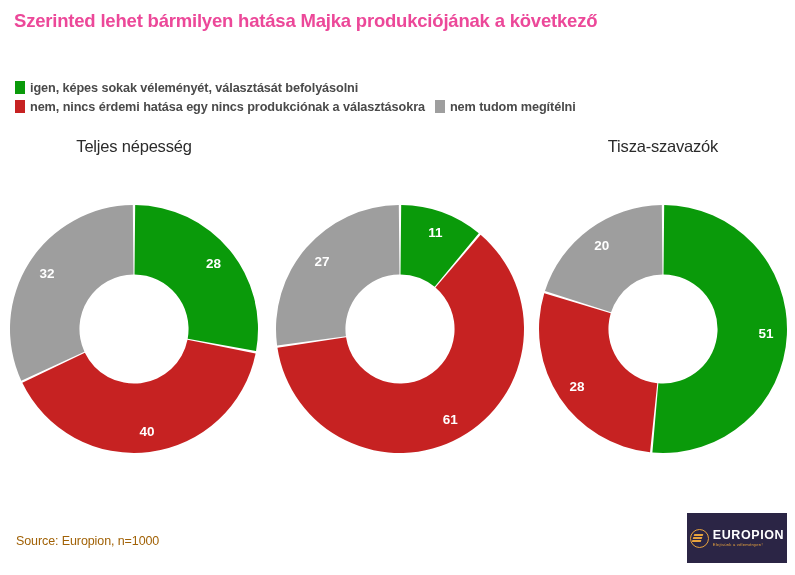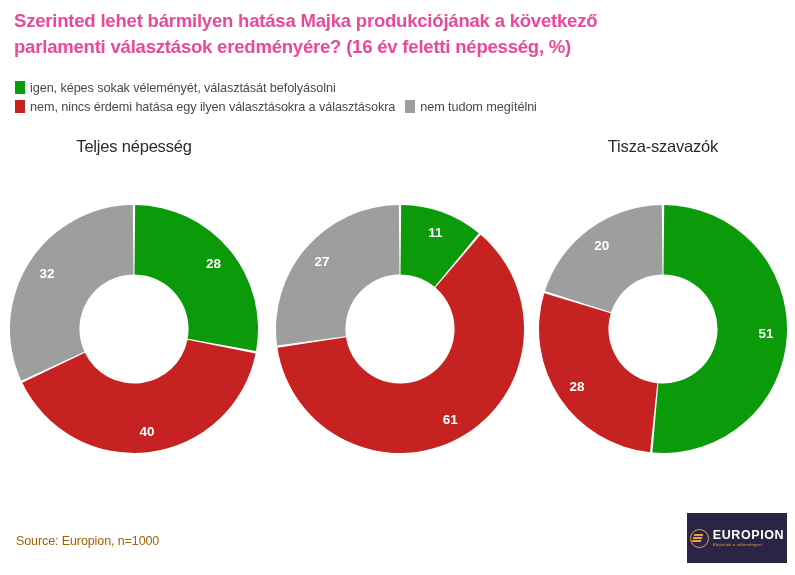--- a/index.html
+++ b/index.html
@@ -43,20 +43,21 @@
     position: absolute;
     left: 15px;
     top: 78px;
     width: 765px;
   }
   .legend-row {
     display: flex;
     align-items: center;
     height: 19px;
     white-space: nowrap;
+    font-weight: bold;
   }
   .legend-item {
     display: flex;
     align-items: center;
     margin-right: 10px;
   }
   .swatch {
     width: 10px;
     height: 13px;
     flex: 0 0 auto;
@@ -173,34 +174,33 @@
     line-height: 6px;
   }
 </style>
 </head>
 <body>
 
 <div id="page">
 
   <div id="title-block">
     <div class="title-line">Szerinted lehet bármilyen hatása Majka produkciójának a következő</div>
-    <div class="title-line">parlamenti választások eredményére? (16 év feletti népesség, %)</div>
   </div>
 
   <div id="legend">
     <div class="legend-row">
       <div class="legend-item">
         <span class="swatch" id="swatch-0" style="background: rgb(10, 154, 10);"></span>
         <span class="legend-label">igen, képes sokak véleményét, választását befolyásolni</span>
       </div>
     </div>
     <div class="legend-row">
       <div class="legend-item">
         <span class="swatch" id="swatch-1" style="background: rgb(198, 34, 34);"></span>
-        <span class="legend-label">nem, nincs érdemi hatása egy ilyen választásokra a választásokra</span>
+        <span class="legend-label">nem, nincs érdemi hatása egy nincs produkciónak a választásokra</span>
       </div>
       <div class="legend-item">
         <span class="swatch" id="swatch-2" style="background: rgb(158, 158, 158);"></span>
         <span class="legend-label">nem tudom megítélni</span>
       </div>
     </div>
   </div>
 
   <div class="chart-title" id="chart-title-0">Teljes népesség</div>
   <div class="chart-title" id="chart-title-2">Tisza-szavazók</div>

